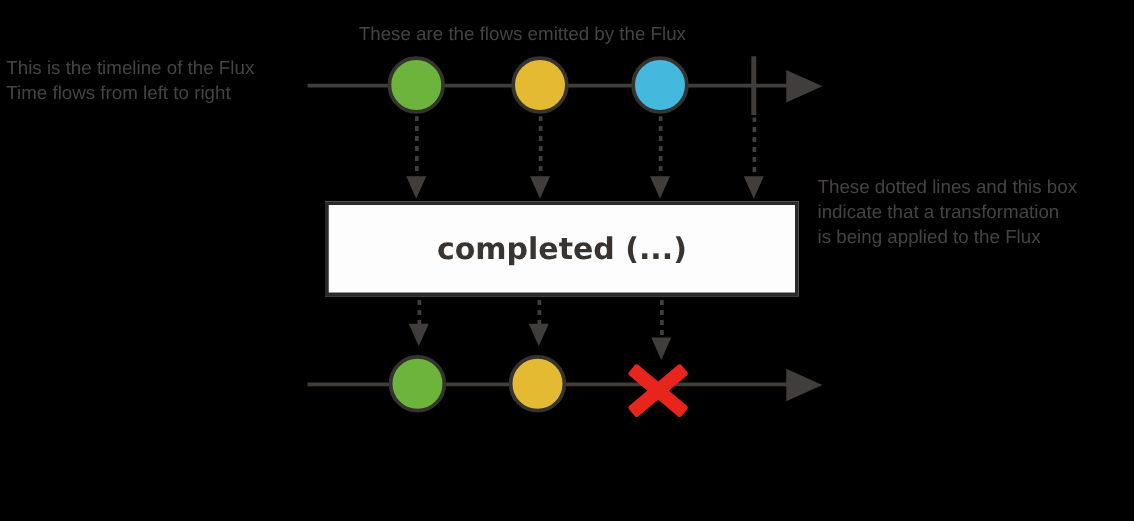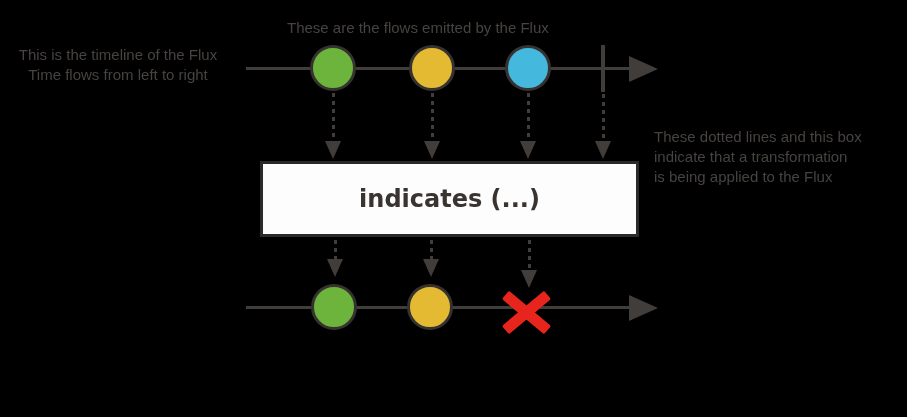--- a/index.html
+++ b/index.html
@@ -10,21 +10,21 @@
     background: var(--background, #000);
     overflow: hidden;
     font-family: "Liberation Sans", sans-serif;
   }
   .note {
     position: absolute;
     font: 15px/20px "Liberation Sans", sans-serif;
     color: var(--text, #474340);
     white-space: pre-line;
   }
-  .note.center { text-align: center; }
+  .note.center { text-align: left; }
   .hline { position: absolute; height: 3px; background: var(--line, #403d3a); }
   .vline { position: absolute; width: 4px;  background: var(--line, #403d3a); }
   .arrow-right {
     position: absolute; width: 0; height: 0;
     border-top: 13px solid transparent;
     border-bottom: 13px solid transparent;
     border-left: 29px solid var(--line, #403d3a);
   }
   .arrow-down {
     position: absolute; width: 0; height: 0;
@@ -61,21 +61,21 @@
   }
 </style>
 </head>
 <body>
 
 <div class="stage">
 
   <div class="note center" style="left:5px; top:45px; width:226px">This is the timeline of the Flux
 Time flows from left to right</div>
   <div class="note" style="left:287px; top:18px">These are the flows emitted by the Flux</div>
-  <div class="note" style="left:654px; top:127px">These dotted lines and this box
+  <div class="note" style="left:654px; top:140px">These dotted lines and this box
 indicate that a transformation
 is being applied to the Flux</div>
 
   <div class="hline" style="left:246px; top:67px; width:384px"></div>
   <div class="arrow-right" style="left:629px; top:56px"></div>
   <div class="vline" style="left:601px; top:45px; height:47px"></div>
 
   <div class="marble green" style="left:310px; top:45px"></div>
   <div class="marble yellow" style="left:409px; top:45px"></div>
   <div class="marble blue" style="left:505px; top:45px"></div>
@@ -83,21 +83,21 @@
   <div class="dashv" style="left:331.5px; top:93px; height:48px"></div>
   <div class="arrow-down" style="left:325px; top:141px"></div>
   <div class="dashv" style="left:430.5px; top:93px; height:48px"></div>
   <div class="arrow-down" style="left:424px; top:141px"></div>
   <div class="dashv" style="left:526.5px; top:93px; height:48px"></div>
   <div class="arrow-down" style="left:520px; top:141px"></div>
   <div class="dashv" style="left:601.5px; top:94px; height:47px"></div>
   <div class="arrow-down" style="left:595px; top:141px"></div>
 
   <div class="opbox" style="left:260px; top:161px; width:373px; height:70px">
-    <span>indicates (...)</span>
+    <span>completed (...)</span>
   </div>
 
   <div class="dashv" style="left:333.5px; top:240px; height:20px"></div>
   <div class="arrow-down" style="left:327px; top:259px"></div>
   <div class="dashv" style="left:429.5px; top:240px; height:20px"></div>
   <div class="arrow-down" style="left:423px; top:259px"></div>
   <div class="dashv" style="left:527.5px; top:240px; height:31px"></div>
   <div class="arrow-down" style="left:521px; top:270px"></div>
 
   <div class="hline" style="left:246px; top:306px; width:384px"></div>

